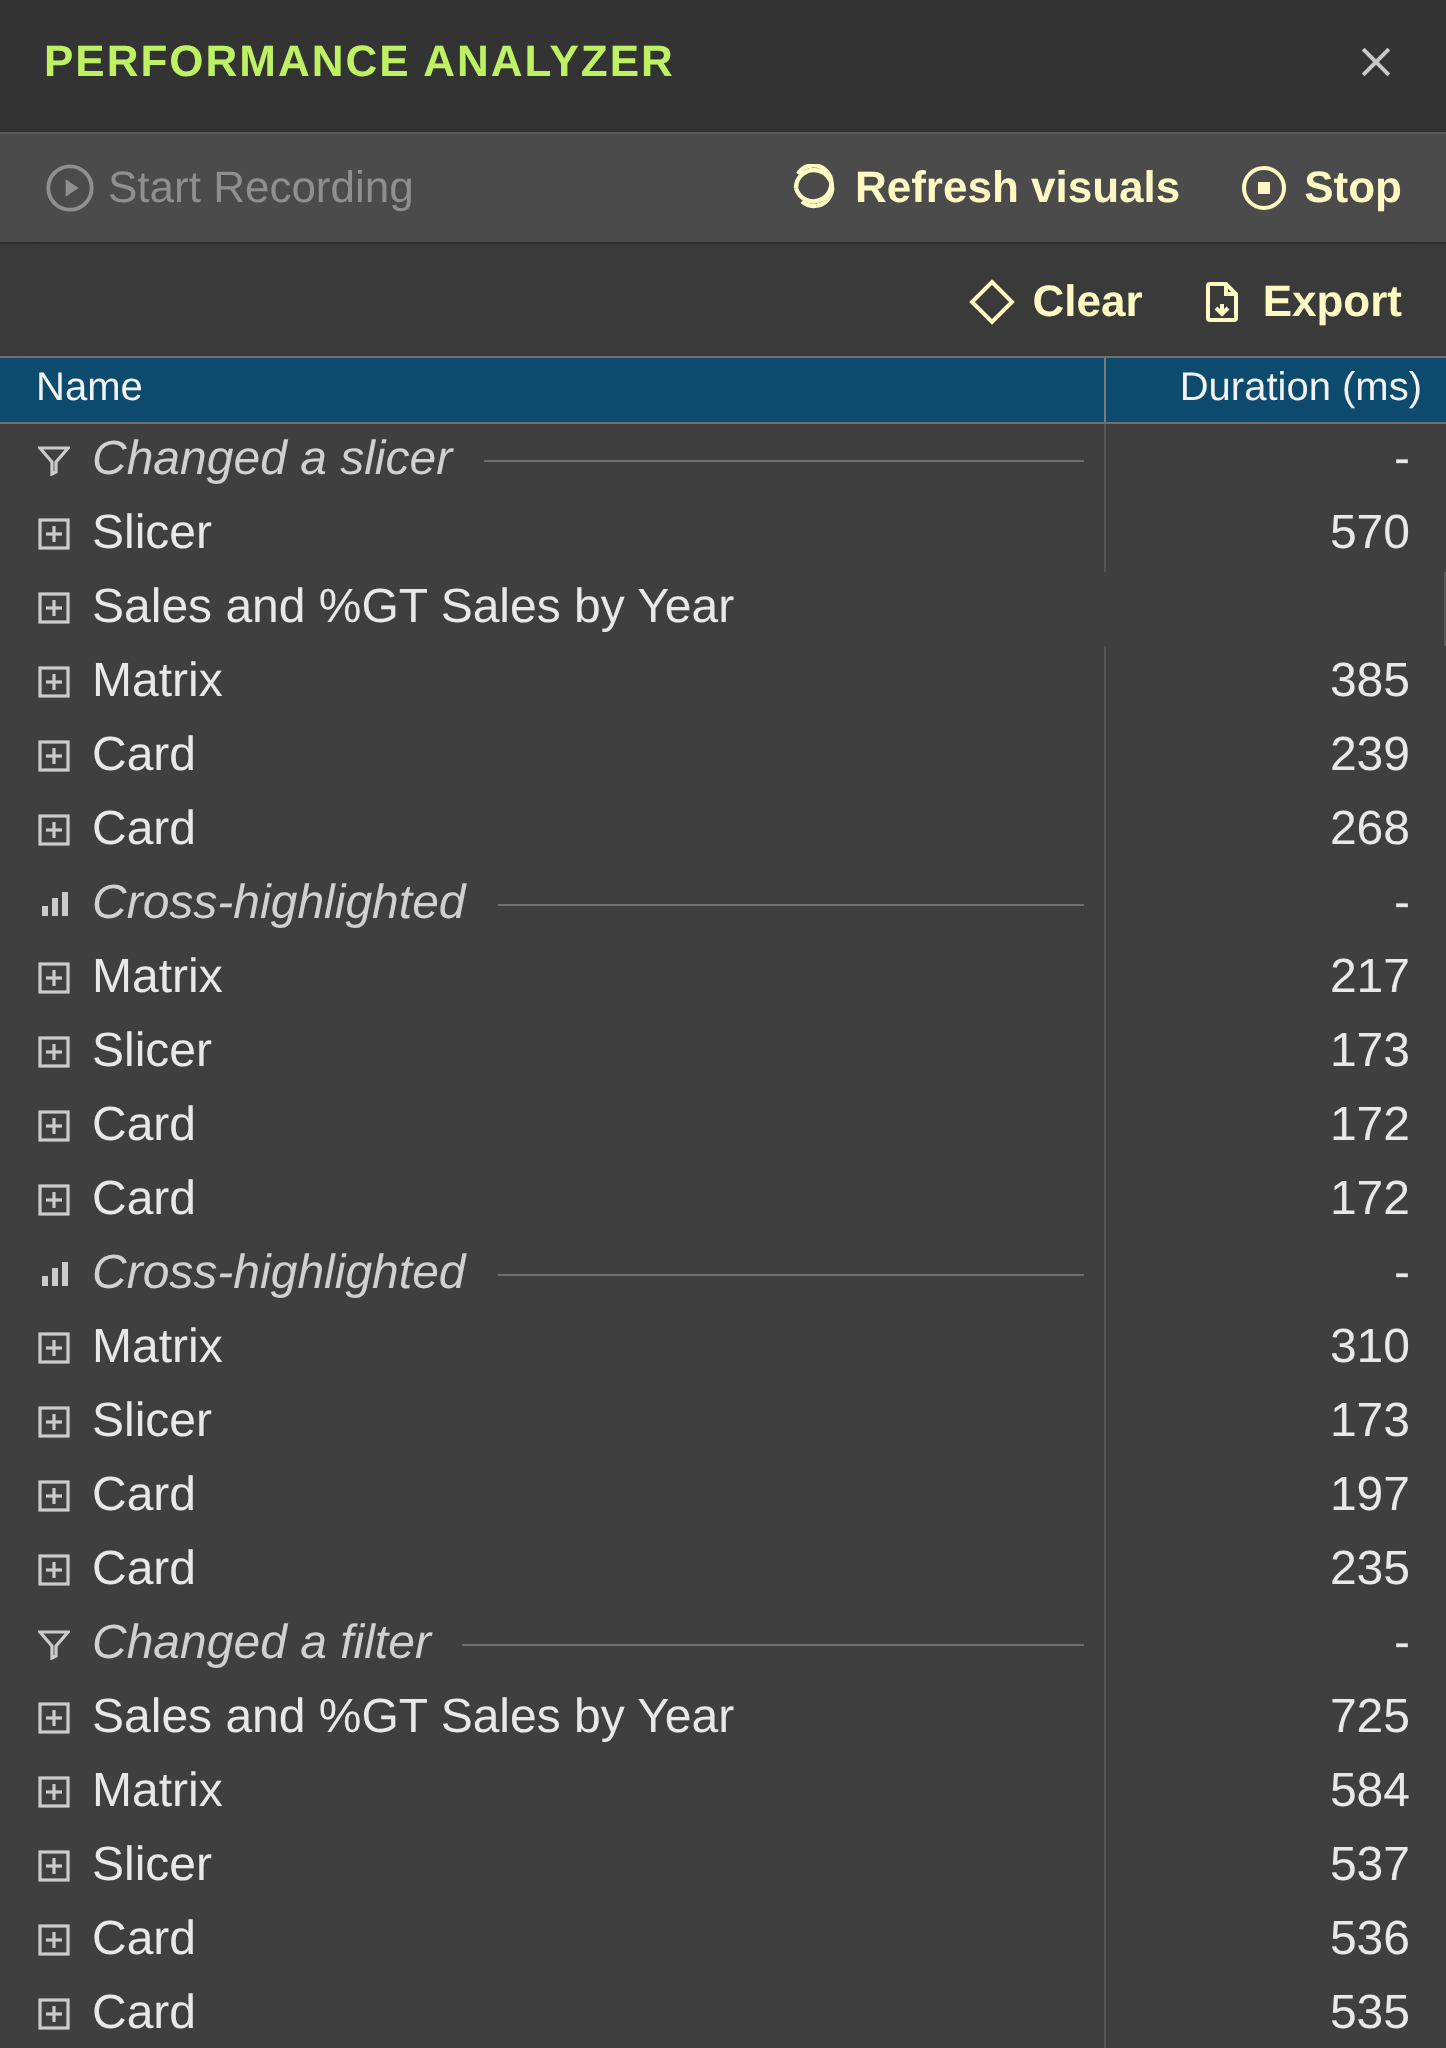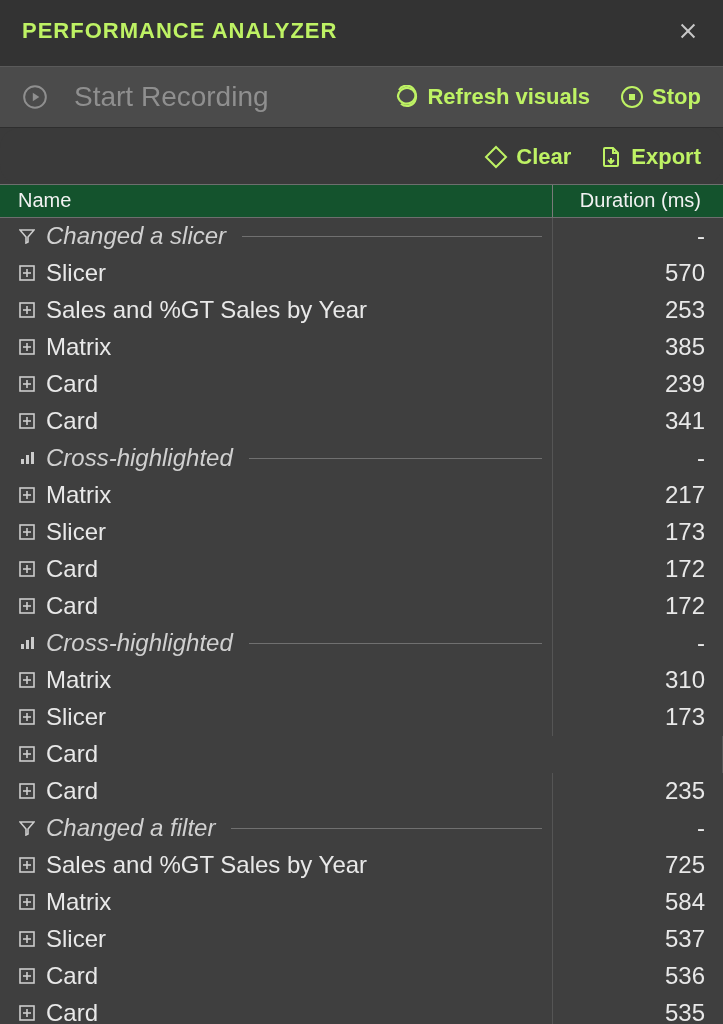--- a/index.html
+++ b/index.html
@@ -47,72 +47,72 @@
     align-items: center;
     justify-content: space-between;
     padding: 14px 22px;
     background: #4b4b4b;
     border-top: 1px solid #5a5a5a;
     border-bottom: 1px solid #2e2e2e;
   }
   .btn-start {
     display: flex;
     align-items: center;
-    gap: 26px;
+    gap: 6px;
     color: #8f8f8f;
-    font-size: 28px;
+    font-size: 22px;
     cursor: pointer;
   }
   .btn-start .icon { color: #8f8f8f; }
   .right-group1 {
     display: flex;
     align-items: center;
     gap: 30px;
   }
   .btn-accent {
     display: flex;
     align-items: center;
     gap: 8px;
-    color: #bef264;
+    color: #fef9c3;
     font-size: 22px;
     font-weight: 600;
     cursor: pointer;
   }
   
   .toolbar2 {
     display: flex;
     align-items: center;
     justify-content: flex-end;
     padding: 16px 22px 14px 22px;
     gap: 28px;
     background: #3a3a3a;
     border-radius: 20px;
   }
   
   .header-row {
     display: flex;
     align-items: center;
-    background: #14532d;
+    background: #0c4a6e;
     border-top: 1px solid #6e6e6e;
     border-bottom: 1px solid #6e6e6e;
     font-size: 20px;
     color: #f2f2f2;
     height: 34px;
   }
   .header-row .col-name {
     flex: 1 1 auto;
     padding-left: 18px;
     border-right: 1px solid #7a7a7a;
     height: 100%;
     display: flex;
     align-items: center;
   }
   .header-row .col-dur {
     width: 170px;
-    padding-right: 22px;
+    padding-right: 12px;
     text-align: center;
     height: 100%;
     display: flex;
     align-items: center;
     justify-content: flex-end;
   }
   
   .rows {
     flex: 1 1 auto;
     overflow: hidden;
@@ -278,21 +278,20 @@
         <div class="col-name">
           <span class="icon">
             <svg width="16" height="16" viewBox="0 0 16 16" fill="none" stroke="currentColor" stroke-width="1.6">
               <rect x="1" y="1" width="14" height="14"></rect>
               <line x1="8" y1="4" x2="8" y2="12"></line>
               <line x1="4" y1="8" x2="12" y2="8"></line>
             </svg>
           </span>
           <span class="label">Sales and %GT Sales by Year</span>
         </div>
-        <div class="col-dur">253</div>
       </div>
       <div class="row">
         <div class="col-name">
           <span class="icon">
             <svg width="16" height="16" viewBox="0 0 16 16" fill="none" stroke="currentColor" stroke-width="1.6">
               <rect x="1" y="1" width="14" height="14"></rect>
               <line x1="8" y1="4" x2="8" y2="12"></line>
               <line x1="4" y1="8" x2="12" y2="8"></line>
             </svg>
           </span>
@@ -317,21 +316,21 @@
         <div class="col-name">
           <span class="icon">
             <svg width="16" height="16" viewBox="0 0 16 16" fill="none" stroke="currentColor" stroke-width="1.6">
               <rect x="1" y="1" width="14" height="14"></rect>
               <line x1="8" y1="4" x2="8" y2="12"></line>
               <line x1="4" y1="8" x2="12" y2="8"></line>
             </svg>
           </span>
           <span class="label">Card</span>
         </div>
-        <div class="col-dur">341</div>
+        <div class="col-dur">268</div>
       </div>
       <div class="row group">
         <div class="col-name">
           <span class="icon">
             <svg width="16" height="16" viewBox="0 0 16 16" fill="currentColor">
               <rect x="2" y="9" width="3" height="5"></rect>
               <rect x="7" y="5" width="3" height="9"></rect>
               <rect x="12" y="2" width="3" height="12"></rect>
             </svg>
           </span>
@@ -436,20 +435,21 @@
         <div class="col-name">
           <span class="icon">
             <svg width="16" height="16" viewBox="0 0 16 16" fill="none" stroke="currentColor" stroke-width="1.6">
               <rect x="1" y="1" width="14" height="14"></rect>
               <line x1="8" y1="4" x2="8" y2="12"></line>
               <line x1="4" y1="8" x2="12" y2="8"></line>
             </svg>
           </span>
           <span class="label">Card</span>
         </div>
+        <div class="col-dur">197</div>
       </div>
       <div class="row">
         <div class="col-name">
           <span class="icon">
             <svg width="16" height="16" viewBox="0 0 16 16" fill="none" stroke="currentColor" stroke-width="1.6">
               <rect x="1" y="1" width="14" height="14"></rect>
               <line x1="8" y1="4" x2="8" y2="12"></line>
               <line x1="4" y1="8" x2="12" y2="8"></line>
             </svg>
           </span>

